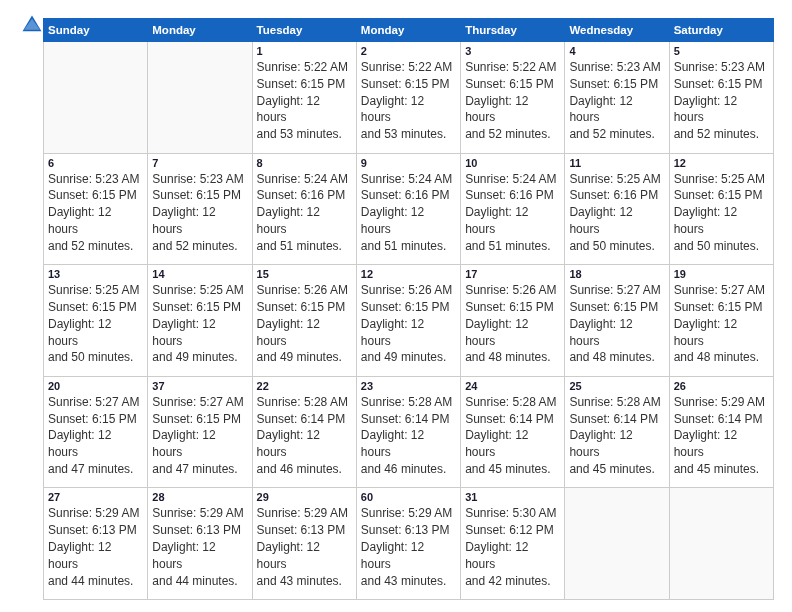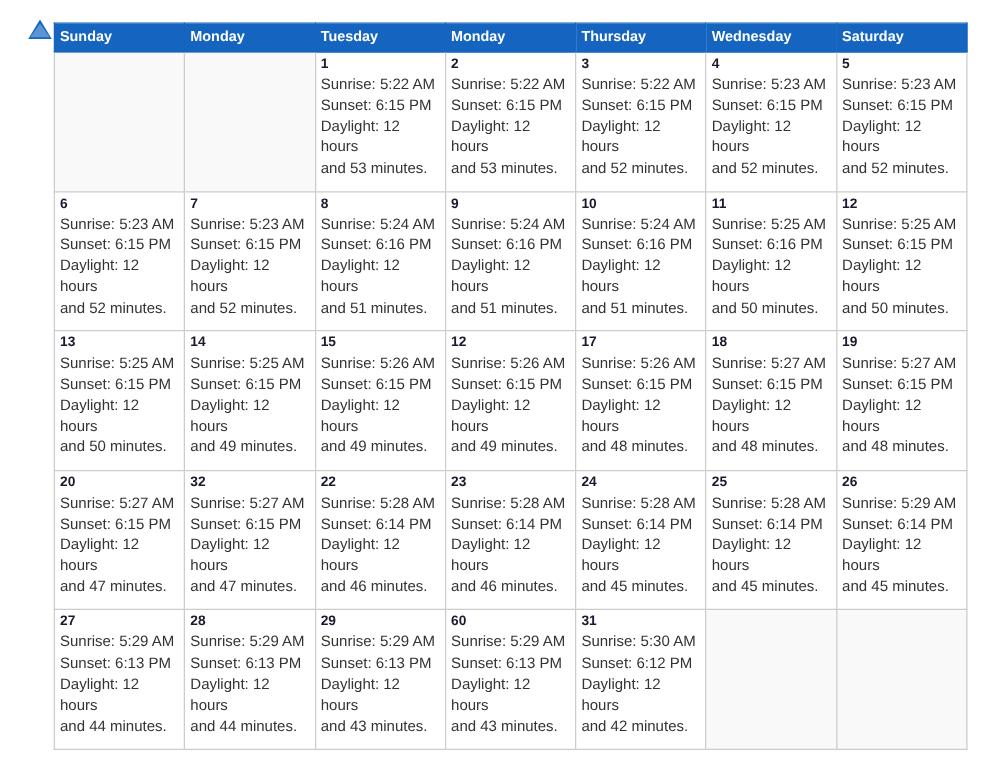--- a/index.html
+++ b/index.html
@@ -281,21 +281,21 @@
         </tr>
         <tr>
           <td>
             <div class="day-num">20</div>
             <div class="day-info" style="white-space: pre-line;">Sunrise: 5:27 AM
 Sunset: 6:15 PM
 Daylight: 12 hours
 and 47 minutes.</div>
           </td>
           <td>
-            <div class="day-num">32</div>
+            <div class="day-num">37</div>
             <div class="day-info" style="white-space: pre-line;">Sunrise: 5:27 AM
 Sunset: 6:15 PM
 Daylight: 12 hours
 and 47 minutes.</div>
           </td>
           <td>
             <div class="day-num">22</div>
             <div class="day-info" style="white-space: pre-line;">Sunrise: 5:28 AM
 Sunset: 6:14 PM
 Daylight: 12 hours

